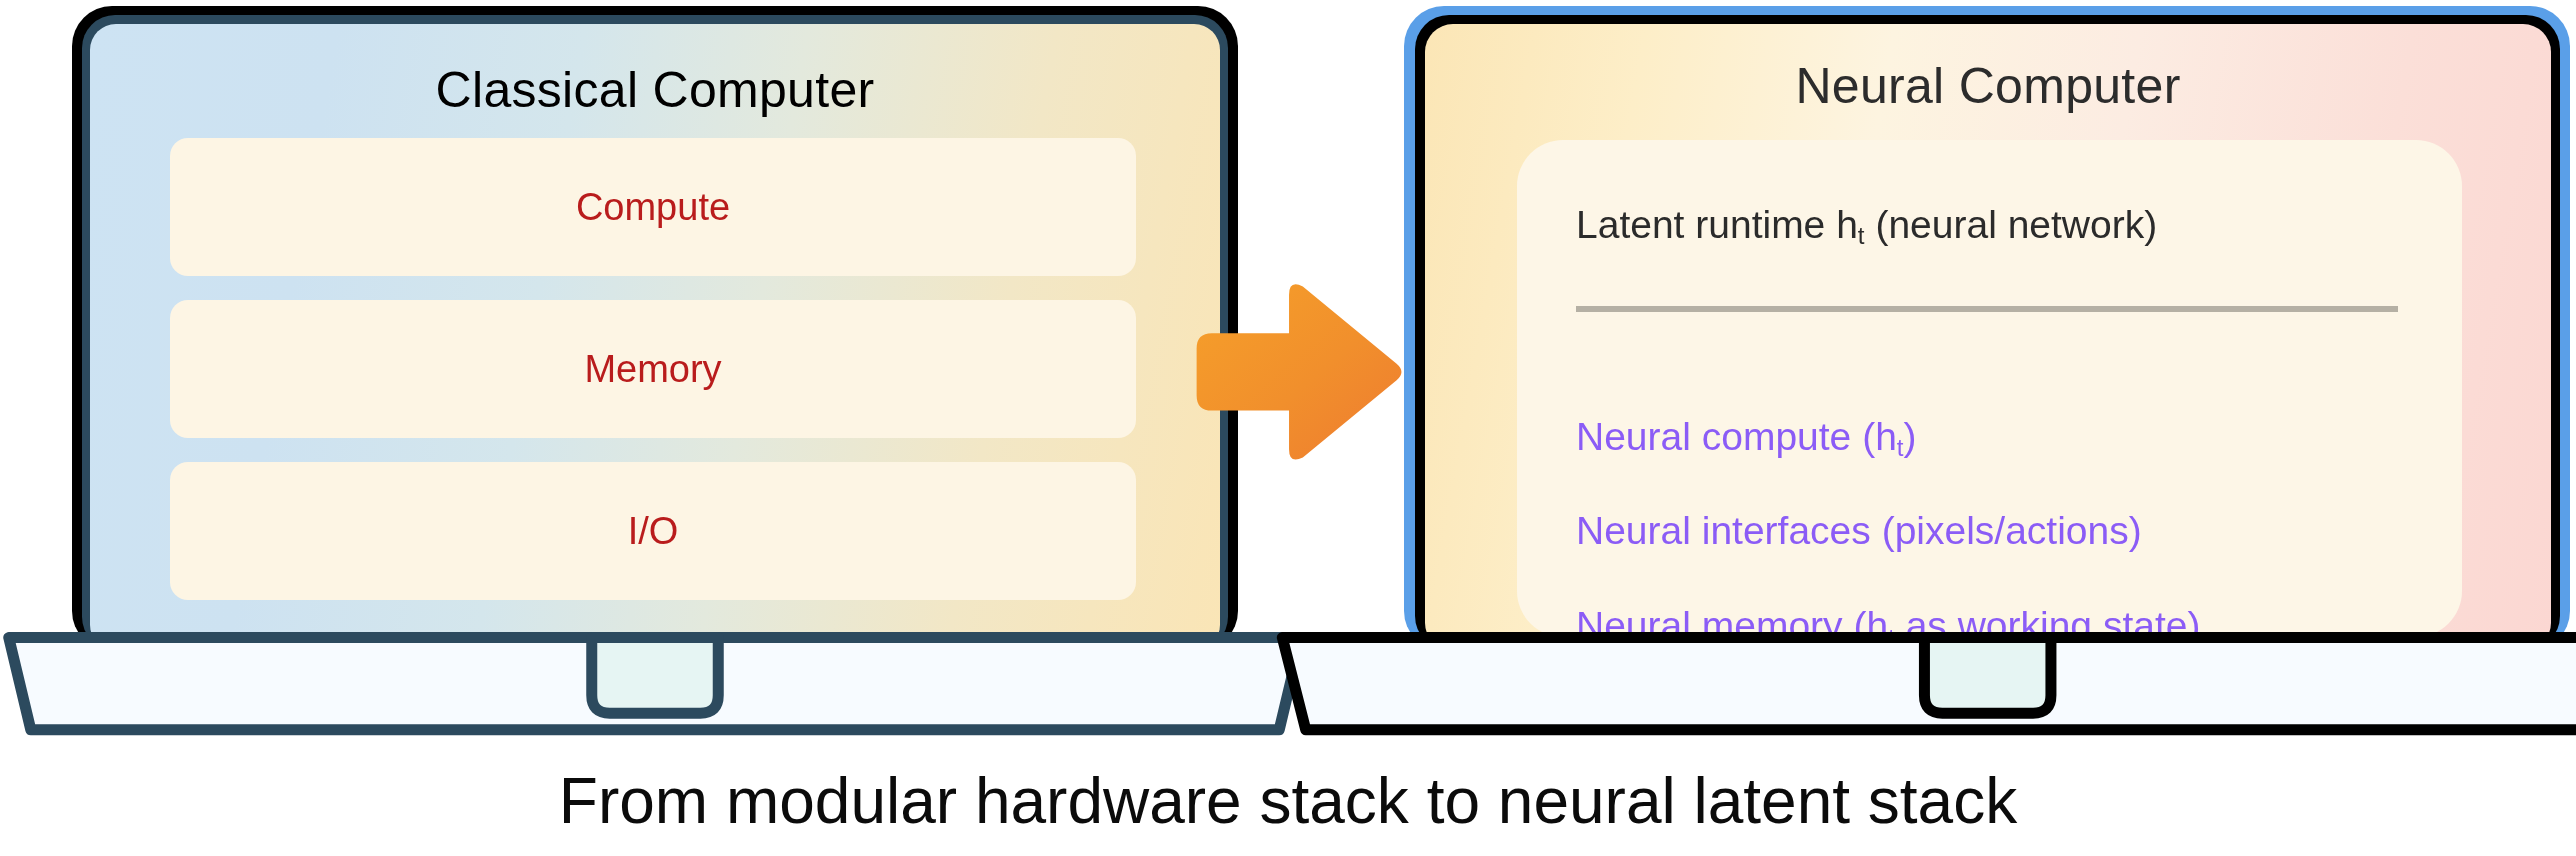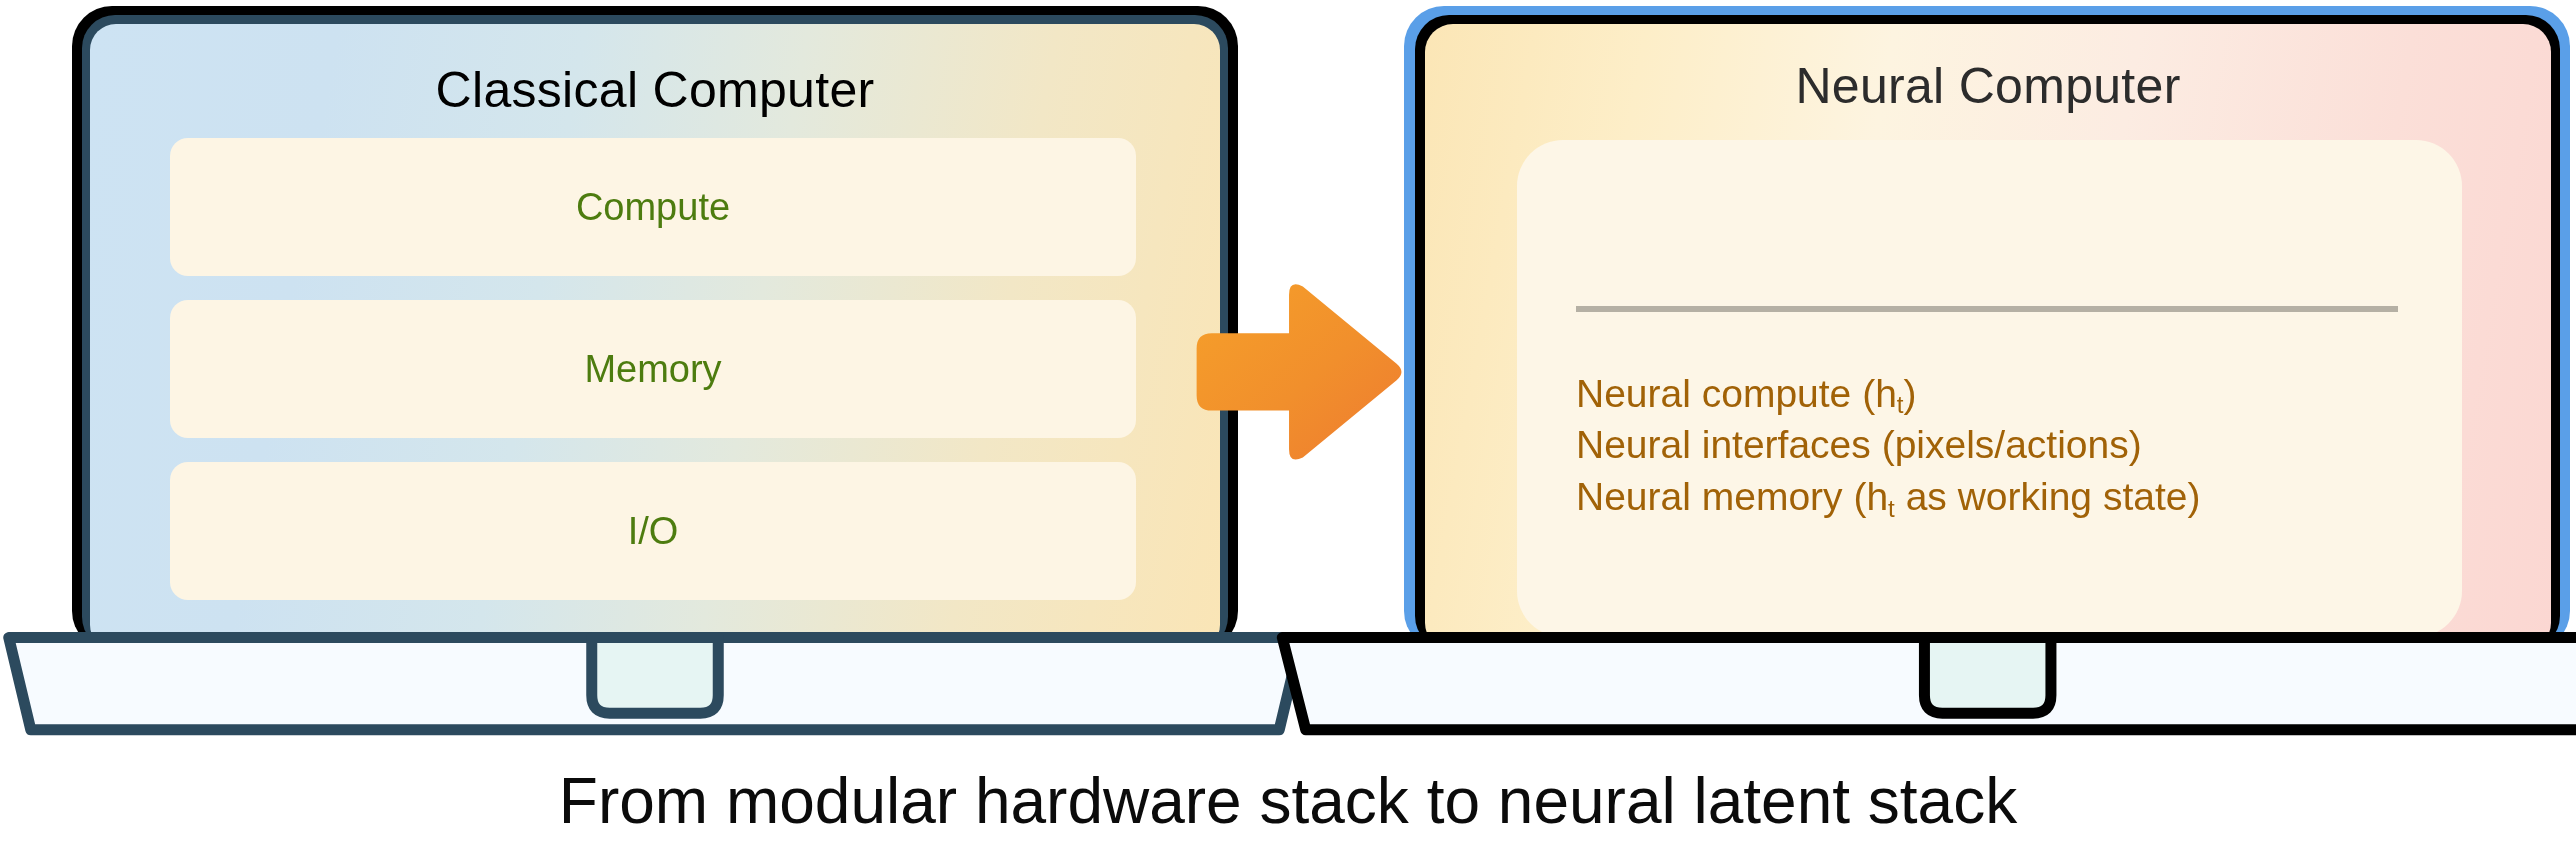--- a/index.html
+++ b/index.html
@@ -124,21 +124,21 @@
     background: #fdf5e4;
     border-radius: 18px;
   }
   .card-label {
     position: absolute;
     left: 0; top: 50%;
     transform: translateY(-50%);
     width: 100%;
     text-align: center;
     font-size: 38px;
-    color: #4d7c0f;
+    color: #b91c1c;
     white-space: nowrap;
   }
 
   .bigcard {
     position: absolute;
     box-sizing: border-box;
     background: #fdf6e7;
     border-radius: 46px;
     left: 92px;
     top: 116px;
@@ -162,23 +162,24 @@
     background: #b5b0a4;
   }
   .bigcard-lines {
     position: absolute;
     left: 59px;
     top: 228px;
     width: 848px;
   }
   .bigcard-line {
     font-size: 39px;
-    color: #a16207;
+    color: #8b5cf6;
     line-height: 1.33;
     white-space: nowrap;
+    margin-top: 43px;
   }
   sub {
     font-size: 0.62em;
     vertical-align: baseline;
     position: relative;
     top: 0.26em;
   }
 
   
   .arrow-wrap {
@@ -267,20 +268,23 @@
 
     <div class="shell shell-right"></div>
     <div class="bezel bezel-right"></div>
 
     <div class="screen screen-right">
 
       <div class="screen-title title-right">Neural Computer</div>
 
       <div class="bigcard">
 
+        <div class="bigcard-heading">
+          <span>Latent runtime h</span><sub>t</sub><span> (neural network)</span>
+        </div>
 
         <div class="bigcard-divider"></div>
 
         <div class="bigcard-lines">
 
           <div class="bigcard-line">
             <span>Neural compute (h</span><sub>t</sub><span>)</span>
           </div>
 
           <div class="bigcard-line">

